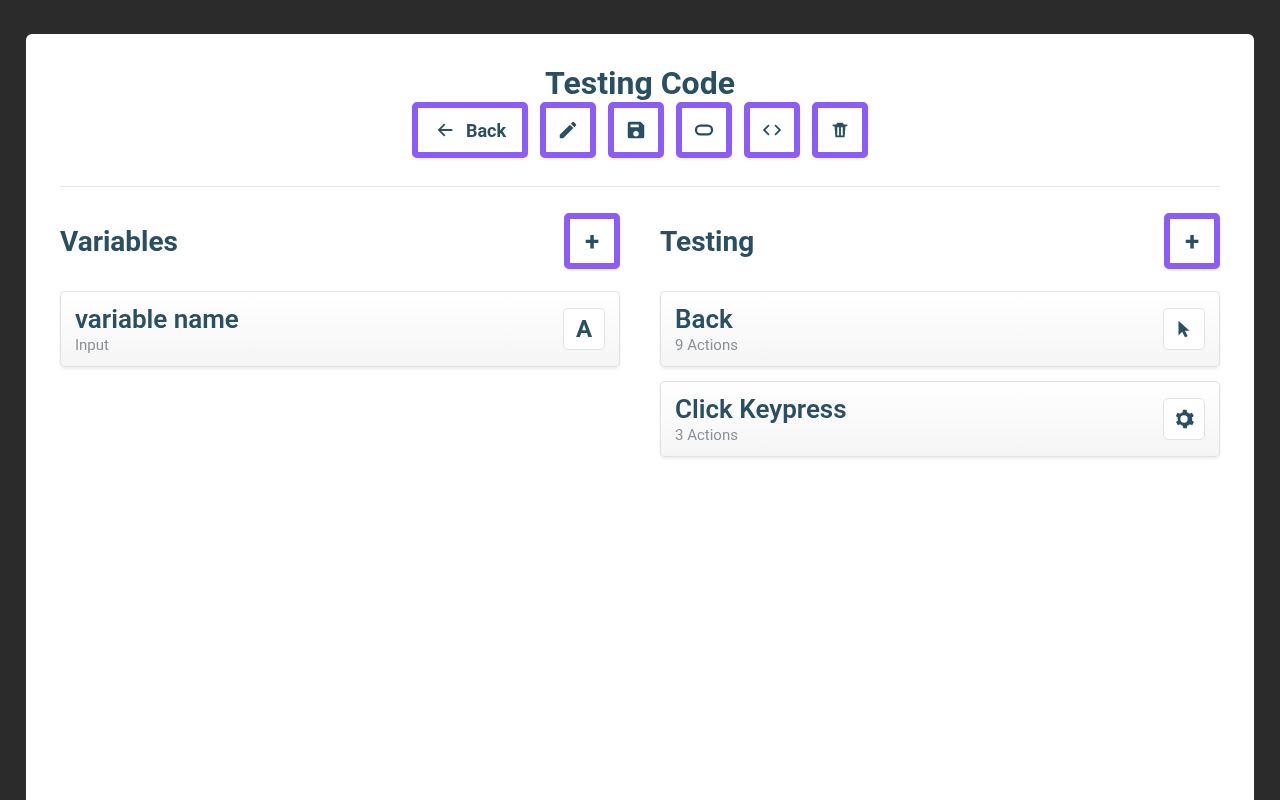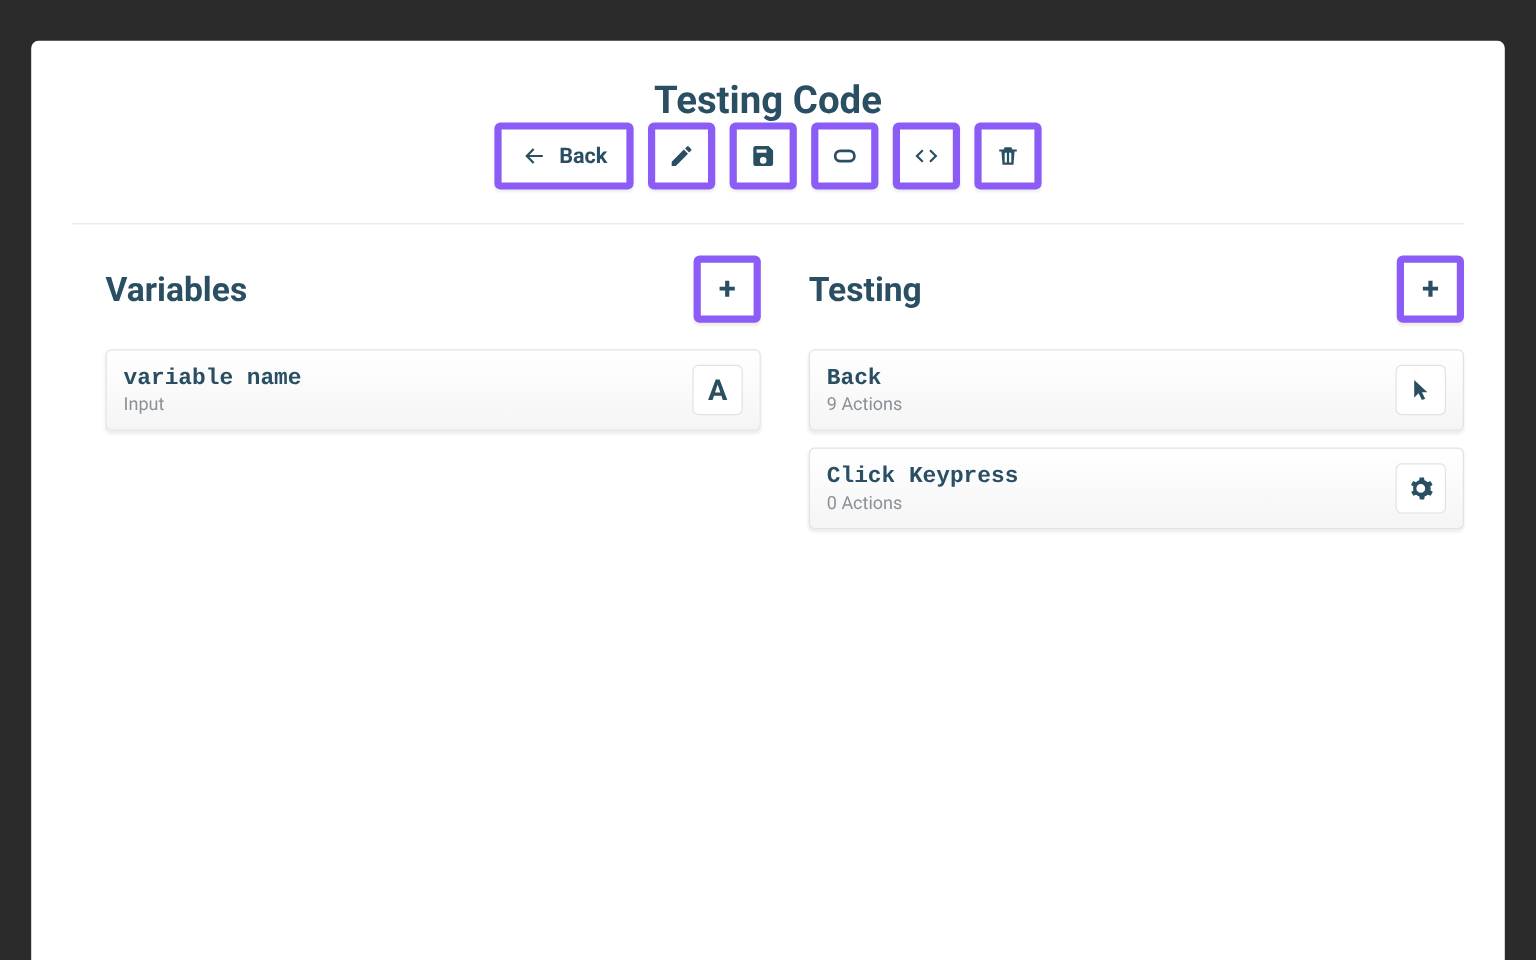--- a/index.html
+++ b/index.html
@@ -94,21 +94,20 @@
     padding: 0 16px;
     cursor: pointer;
     gap: 10px;
   }
   .btn.icon-only { padding: 0; width: 56px; }
   .btn svg { width: 22px; height: 22px; fill: #2a4f63; }
   .columns {
     display: flex;
     gap: 40px;
     margin-top: 26px;
-    margin-left: 28px;
   }
   .col { flex: 1; }
   .col-head {
     display: flex;
     justify-content: space-between;
     align-items: center;
     margin-bottom: 22px;
   }
   .col-title {
     font-size: 28px;
@@ -121,24 +120,23 @@
     background: linear-gradient(#ffffff, #f5f5f5);
     box-shadow: 0 2px 3px rgba(0,0,0,0.08);
     padding: 12px 14px;
     display: flex;
     align-items: center;
     justify-content: space-between;
     margin-bottom: 14px;
     cursor: pointer;
   }
   .card .name {
-    font-size: 19px;
+    font-size: 26px;
     font-weight: 600;
     color: #2a4f63;
-    font-family: Liberation Mono, monospace;
   }
   .card .sub {
     font-size: 15px;
     color: #8a9197;
     margin-top: 2px;
   }
   .mini {
     width: 42px; height: 42px;
     border: 1px solid #e2e2e2;
     border-radius: 5px;
@@ -244,21 +242,21 @@
           <div class="mini">
             <svg viewBox="0 0 24 24">
                 <path d="M6 3l12 11h-5l3 6-3 1-3-6-4 4V3z"></path>
               </svg>
           </div>
         </div>
 
         <div class="card">
           <div>
             <div class="name">Click Keypress</div>
-            <div class="sub">0 Actions</div>
+            <div class="sub">3 Actions</div>
           </div>
           <div class="mini">
             <svg viewBox="0 0 24 24">
                 <path d="M12 8a4 4 0 1 0 0 8 4 4 0 0 0 0-8zm9 4c0 .6-.1 1.1-.2 1.7l2.1 1.6-2 3.4-2.5-1a7.6 7.6 0 0 1-2.9 1.7l-.4 2.6h-4l-.4-2.6a7.6 7.6 0 0 1-2.9-1.7l-2.5 1-2-3.4 2.1-1.6A8.3 8.3 0 0 1 5 12c0-.6.1-1.1.2-1.7L3.1 8.7l2-3.4 2.5 1A7.6 7.6 0 0 1 10.5 4.6L10.9 2h4l.4 2.6a7.6 7.6 0 0 1 2.9 1.7l2.5-1 2 3.4-2.1 1.6c.1.6.4 1.1.4 1.7z"></path>
               </svg>
           </div>
         </div>
 
       </div>
 

